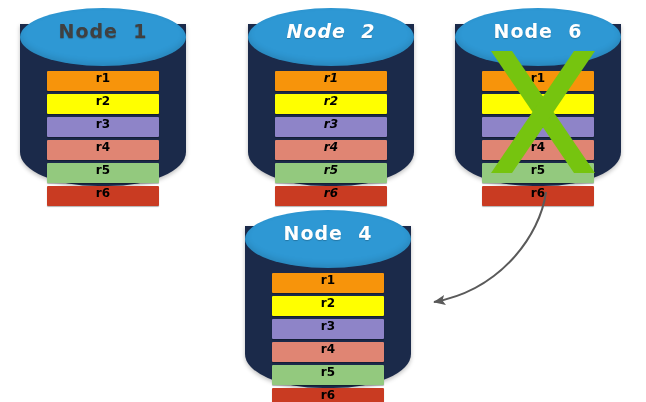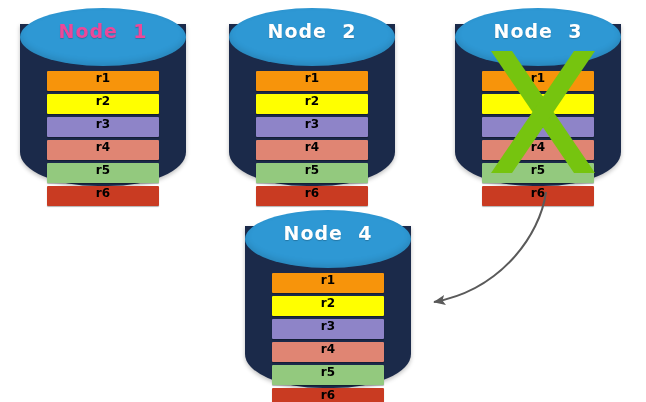--- a/index.html
+++ b/index.html
@@ -104,49 +104,49 @@
   }
 </style>
 </head>
 <body style="background: rgb(255, 255, 255);">
 
 <div id="diagram-stage">
 
   <div class="node" id="n0" style="left: 20px; top: 8px;">
     <div class="cyl-body" style="background: rgb(27, 42, 74);"></div>
     <div class="cyl-top" style="background: rgb(46, 152, 212);"></div>
-    <div class="cyl-title" style="color: #ec4899;">Node  1</div>
+    <div class="cyl-title" style="color: #404040;">Node  1</div>
     <div class="rows">
       <div class="row-bar" style="background: rgb(247, 148, 11); color: rgb(0, 0, 0);">r1</div>
       <div class="row-bar" style="background: rgb(255, 255, 0); color: rgb(0, 0, 0);">r2</div>
       <div class="row-bar" style="background: rgb(142, 132, 200); color: rgb(0, 0, 0);">r3</div>
       <div class="row-bar" style="background: rgb(224, 133, 115); color: rgb(0, 0, 0);">r4</div>
       <div class="row-bar" style="background: rgb(147, 201, 126); color: rgb(0, 0, 0);">r5</div>
       <div class="row-bar" style="background: rgb(201, 59, 34); color: rgb(0, 0, 0);">r6</div>
     </div>
   </div>
 
-  <div class="node" id="n1" style="left: 229px; top: 8px;">
+  <div class="node" id="n1" style="left: 248px; top: 8px; font-style: italic;">
     <div class="cyl-body" style="background: rgb(27, 42, 74);"></div>
     <div class="cyl-top" style="background: rgb(46, 152, 212);"></div>
     <div class="cyl-title" style="color: rgb(255, 255, 255);">Node  2</div>
     <div class="rows">
       <div class="row-bar" style="background: rgb(247, 148, 11); color: rgb(0, 0, 0);">r1</div>
       <div class="row-bar" style="background: rgb(255, 255, 0); color: rgb(0, 0, 0);">r2</div>
       <div class="row-bar" style="background: rgb(142, 132, 200); color: rgb(0, 0, 0);">r3</div>
       <div class="row-bar" style="background: rgb(224, 133, 115); color: rgb(0, 0, 0);">r4</div>
       <div class="row-bar" style="background: rgb(147, 201, 126); color: rgb(0, 0, 0);">r5</div>
       <div class="row-bar" style="background: rgb(201, 59, 34); color: rgb(0, 0, 0);">r6</div>
     </div>
   </div>
 
   <div class="node" id="n2" style="left: 455px; top: 8px;">
     <div class="cyl-body" style="background: rgb(27, 42, 74);"></div>
     <div class="cyl-top" style="background: rgb(46, 152, 212);"></div>
-    <div class="cyl-title" style="color: rgb(255, 255, 255);">Node  3</div>
+    <div class="cyl-title" style="color: rgb(255, 255, 255);">Node  6</div>
     <div class="rows">
       <div class="row-bar" style="background: rgb(247, 148, 11); color: rgb(0, 0, 0);">r1</div>
       <div class="row-bar" style="background: rgb(255, 255, 0); color: rgb(0, 0, 0);">r2</div>
       <div class="row-bar" style="background: rgb(142, 132, 200); color: rgb(0, 0, 0);">r3</div>
       <div class="row-bar" style="background: rgb(224, 133, 115); color: rgb(0, 0, 0);">r4</div>
       <div class="row-bar" style="background: rgb(147, 201, 126); color: rgb(0, 0, 0);">r5</div>
       <div class="row-bar" style="background: rgb(201, 59, 34); color: rgb(0, 0, 0);">r6</div>
     </div>
     <svg class="fail-x" viewBox="0 0 166 178">
       <g id="failx-group" fill="#76C40F">

